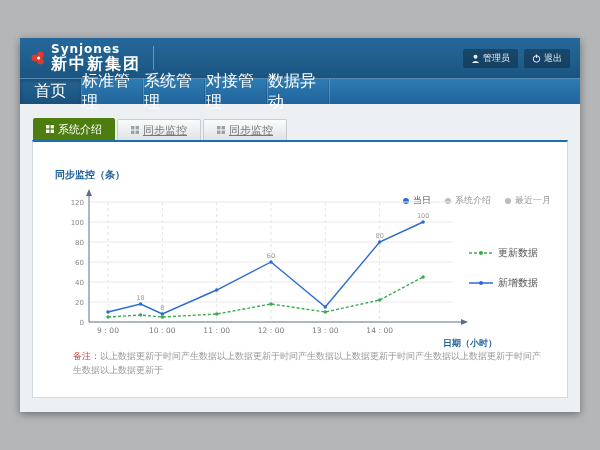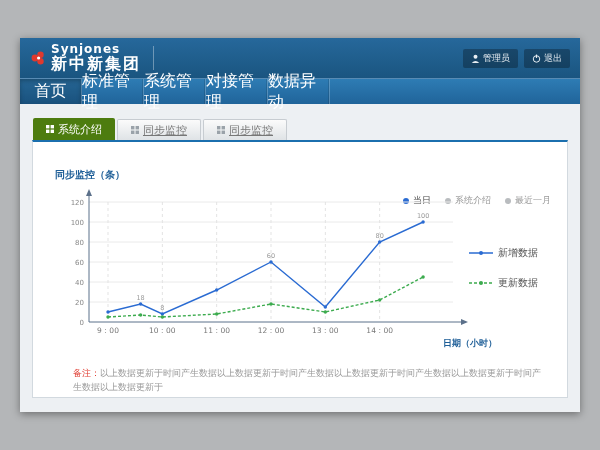--- a/index.html
+++ b/index.html
@@ -37,21 +37,21 @@
   .fl-item { display:flex; align-items:center; gap:4px; font-size:9px; color:#999; cursor:pointer; }
   .fl-item.active { color:#444; }
   .fl-dot { width:6px; height:6px; border-radius:50%; background:#b9bcbf; }
   .fl-item.active .fl-dot { background:#2a6bd2; }
 
   .y-title { position:absolute; top:26px; left:22px; font-size:10px; color:#1f5f98; font-weight:bold; }
   .chart-wrap { position:absolute; top:44px; left:16px; width:450px; height:175px; }
   .series-legend { position:absolute; top:104px; right:10px; width:88px; display:flex; flex-direction:column; gap:16px; }
   .sl-row { display:flex; align-items:center; gap:5px; font-size:10px; color:#555; cursor:pointer; }
 
-  .note { position:absolute; left:40px; right:18px; bottom:3px; font-size:9px; color:#999; line-height:1.5;margin-top:20px; }
+  .note { position:absolute; left:40px; right:18px; bottom:20px; font-size:9px; color:#999; line-height:1.5;margin-top:20px; }
   .note-label { color:#e03b30; }
 </style>
 </head>
 <body>
 
 <div class="viewport">
   <div class="page">
 
     <header class="topbar">
       <div class="logo">
@@ -199,32 +199,32 @@
               <circle cx="222" cy="118" r="1.7" fill="#3cab4e"></circle>
               <circle cx="276.32835820895525" cy="126" r="1.7" fill="#3cab4e"></circle>
               <circle cx="330.6567164179105" cy="114" r="1.7" fill="#3cab4e"></circle>
               <circle cx="374.11940298507466" cy="91" r="1.7" fill="#3cab4e"></circle>
             </svg>
         </div>
 
         <div class="series-legend">
           <div class="sl-row">
             <svg width="24" height="6" viewBox="0 0 24 6">
+              <line x1="0" y1="3" x2="24" y2="3" stroke="#3cab4e" stroke-width="1.5" stroke-dasharray="3,2"></line>
+              <circle cx="12" cy="3" r="2" fill="#3cab4e"></circle>
+            </svg>
+            <span>更新数据</span>
+          </div>
+          <div class="sl-row">
+            <svg width="24" height="6" viewBox="0 0 24 6">
               <line x1="0" y1="3" x2="24" y2="3" stroke="#2a6bd2" stroke-width="1.5"></line>
               <circle cx="12" cy="3" r="2" fill="#2a6bd2"></circle>
             </svg>
             <span>新增数据</span>
           </div>
-          <div class="sl-row">
-            <svg width="24" height="6" viewBox="0 0 24 6">
-              <line x1="0" y1="3" x2="24" y2="3" stroke="#3cab4e" stroke-width="1.5" stroke-dasharray="3,2"></line>
-              <circle cx="12" cy="3" r="2" fill="#3cab4e"></circle>
-            </svg>
-            <span>更新数据</span>
-          </div>
         </div>
 
         <div class="note">
           <span class="note-label">备注：</span><span>以上数据更新于时间产生数据以上数据更新于时间产生数据以上数据更新于时间产生数据以上数据更新于时间产生数据以上数据更新于</span>
         </div>
 
       </div>
     </div>
   </div>
 </div>

